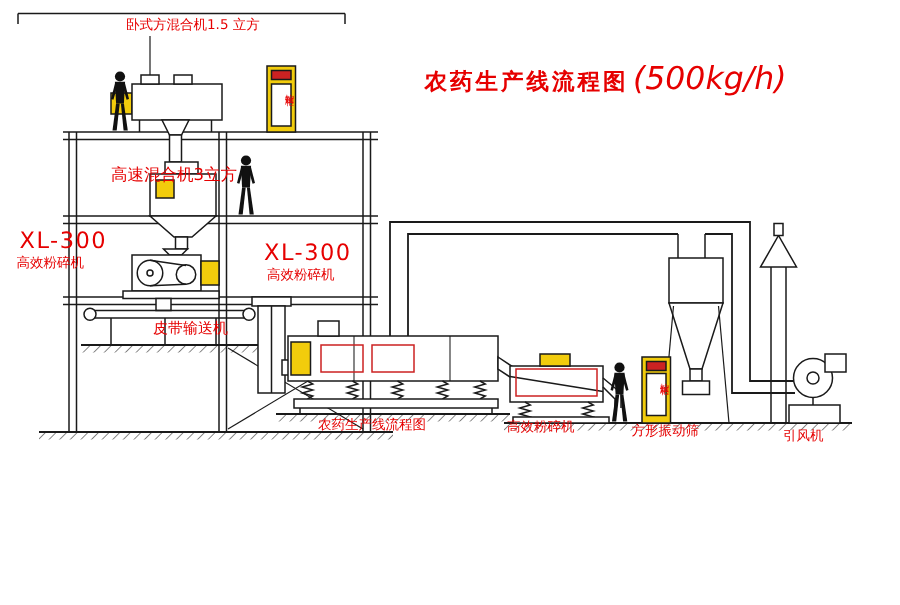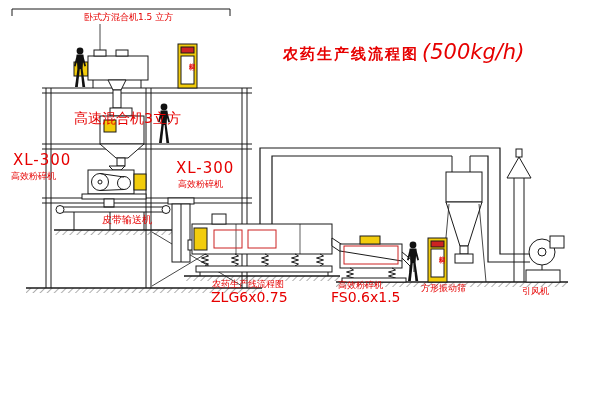--- a/index.html
+++ b/index.html
@@ -213,35 +213,33 @@
       </g>
   </svg>
 
   <div class="lbl" style="left:84px;top:13px;font-size:9px">卧式方混合机1.5 立方</div>
 
   <div class="title-row" style="left:283px;top:40px">
     <span class="t-main">农药生产线流程图</span>
     <span class="t-cap">(500kg/h)</span>
   </div>
 
-  <div class="lbl" style="left:74px;top:111px;font-size:14px">高速混合机3立方</div>
+  <div class="lbl" style="left:74px;top:111px;font-size:11px">高速混合机3立方</div>
 
   <div class="lbl" style="left:13px;top:153px;font-size:15px;letter-spacing:1px">XL-300</div>
   <div class="lbl" style="left:11px;top:172px;font-size:9px">高效粉碎机</div>
 
   <div class="lbl" style="left:176px;top:161px;font-size:15px;letter-spacing:1px">XL-300</div>
   <div class="lbl" style="left:178px;top:180px;font-size:9px">高效粉碎机</div>
 
   <div class="lbl" style="left:102px;top:215px;font-size:10px">皮带输送机</div>
 
   <div class="lbl" style="left:212px;top:280px;font-size:9px">农药生产线流程图</div>
-  <div class="lbl" style="left:211px;top:290px;font-size:14px">ZLG6x0.75</div>
 
   <div class="lbl" style="left:338px;top:281px;font-size:9px">高效粉碎机</div>
-  <div class="lbl" style="left:331px;top:290px;font-size:14px">FS0.6x1.5</div>
 
   <div class="lbl" style="left:421px;top:284px;font-size:9px">方形振动筛</div>
 
   <div class="lbl" style="left:522px;top:287px;font-size:9px">引风机</div>
 
   <div class="lbl vert" style="left:183px;top:58px">控制柜</div>
   <div class="lbl vert" style="left:433px;top:251px">控制柜</div>
 
 </div>
 

